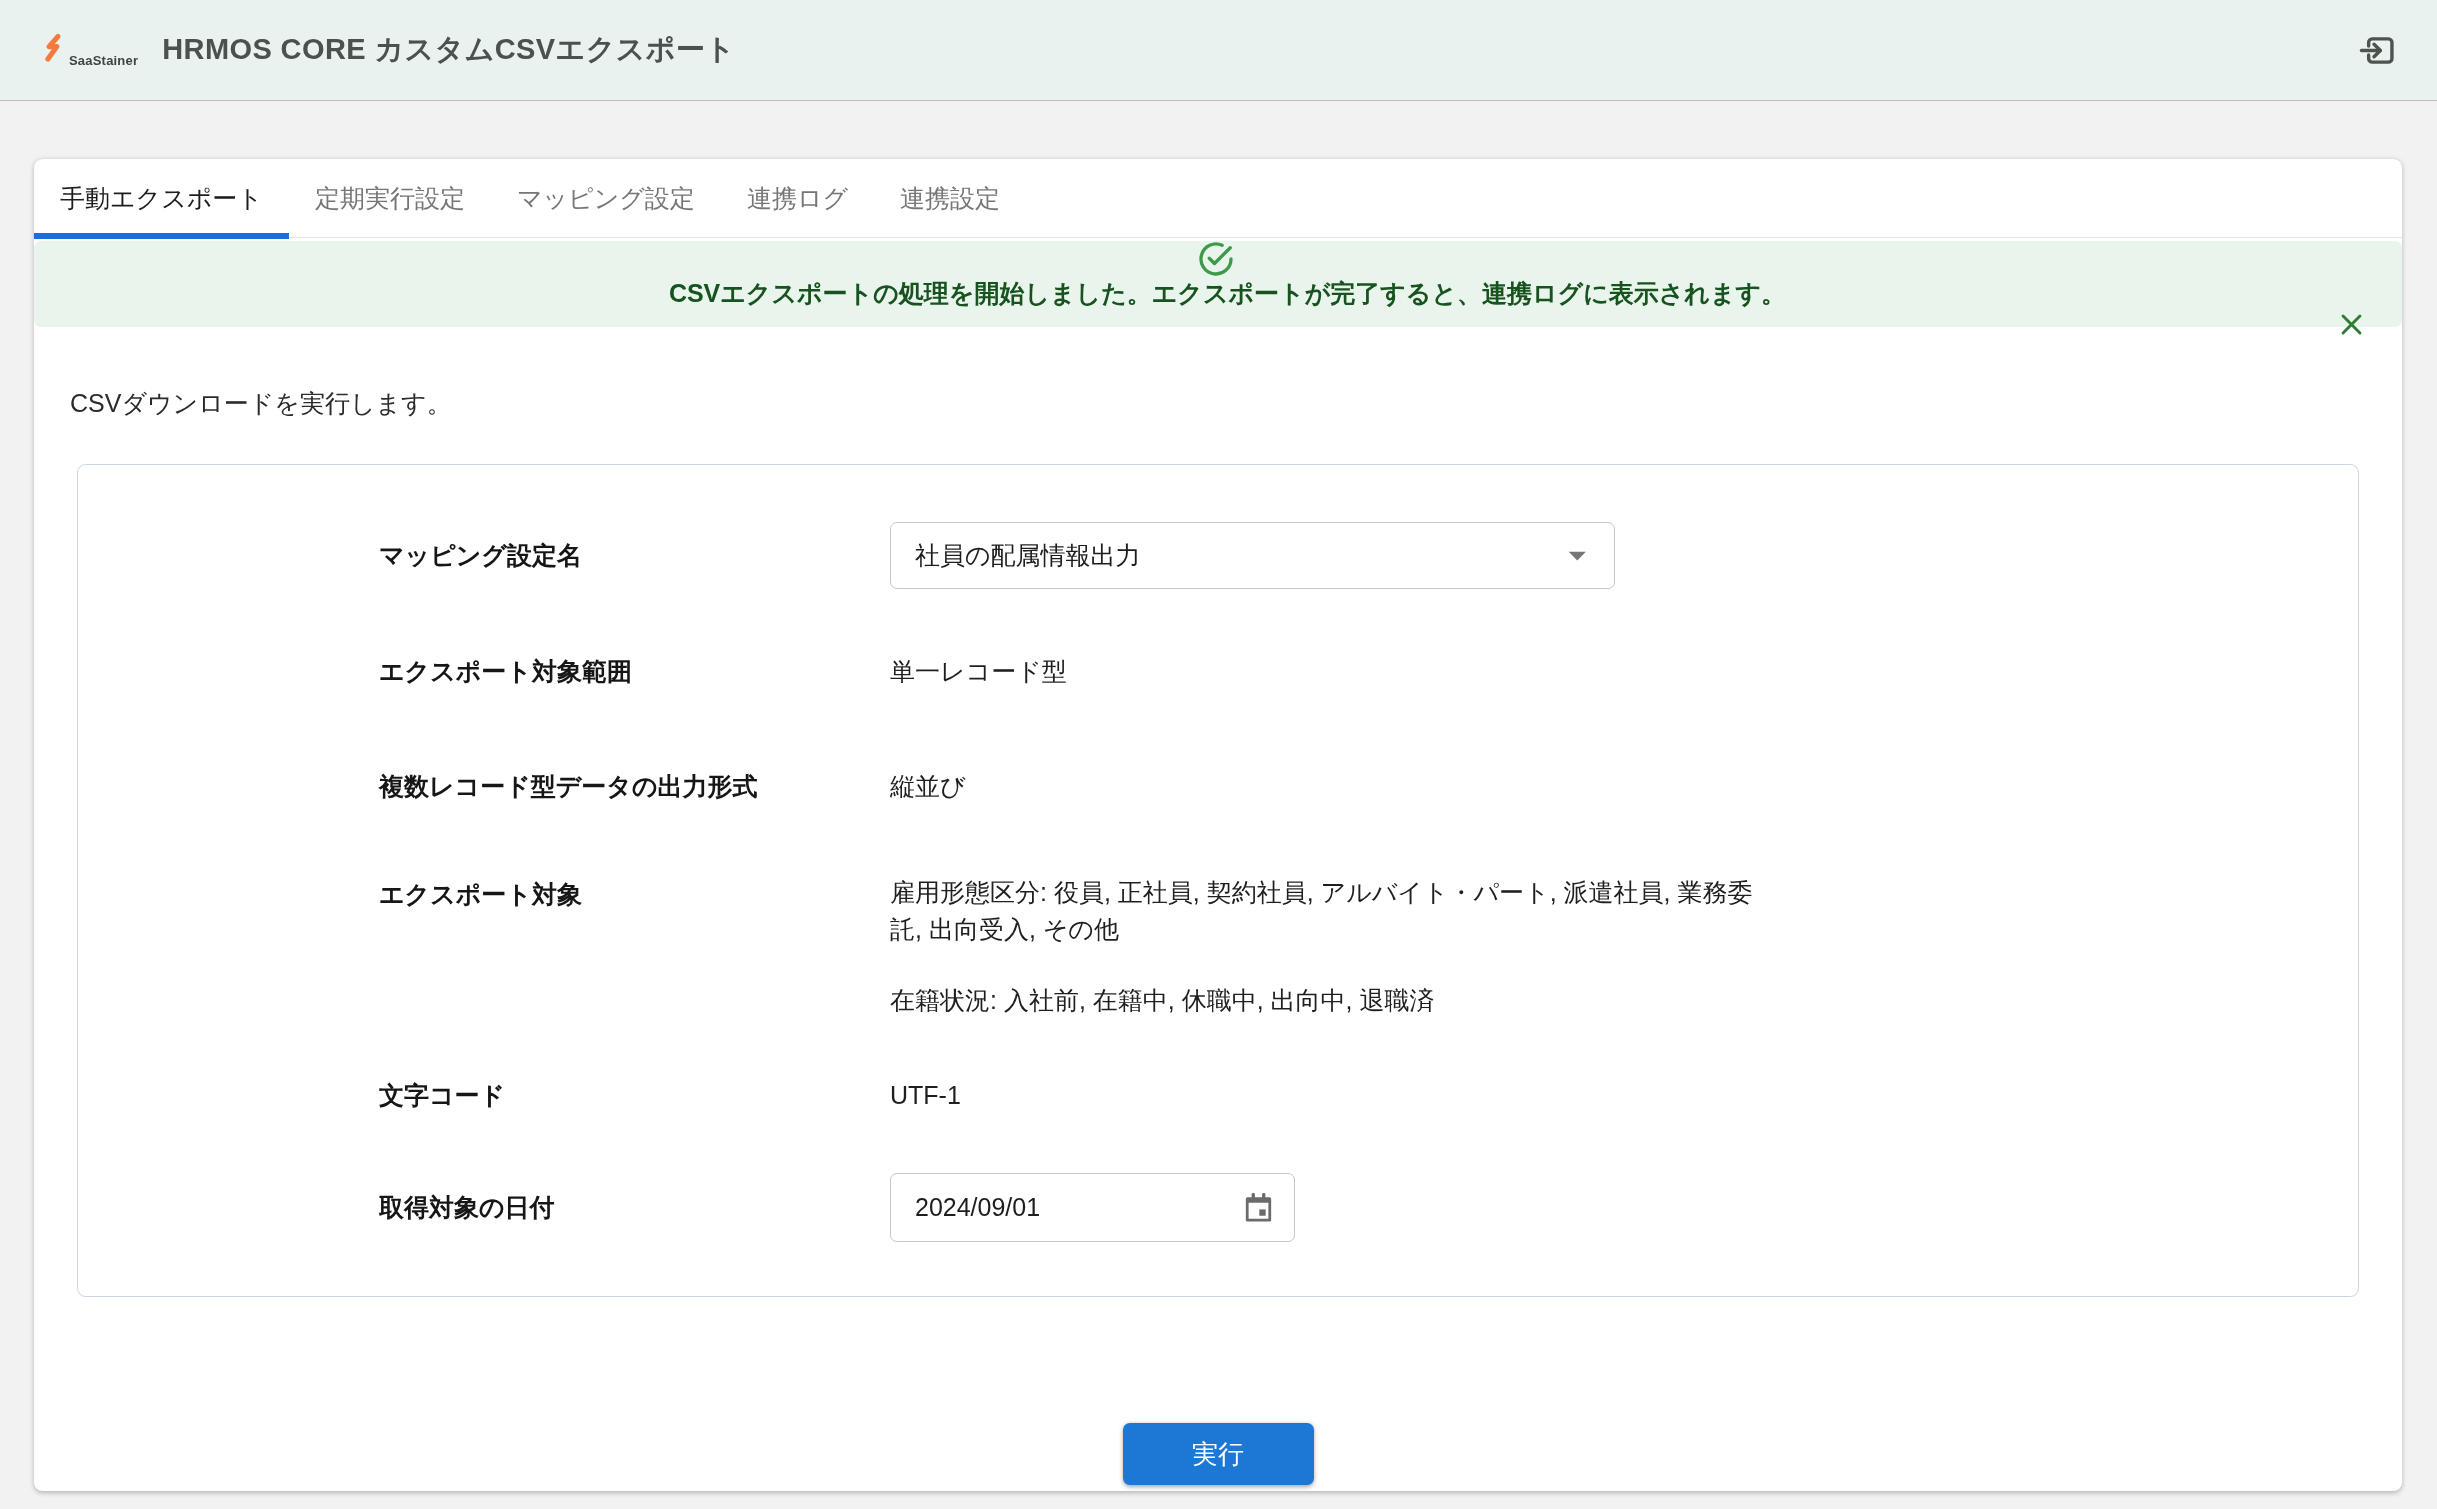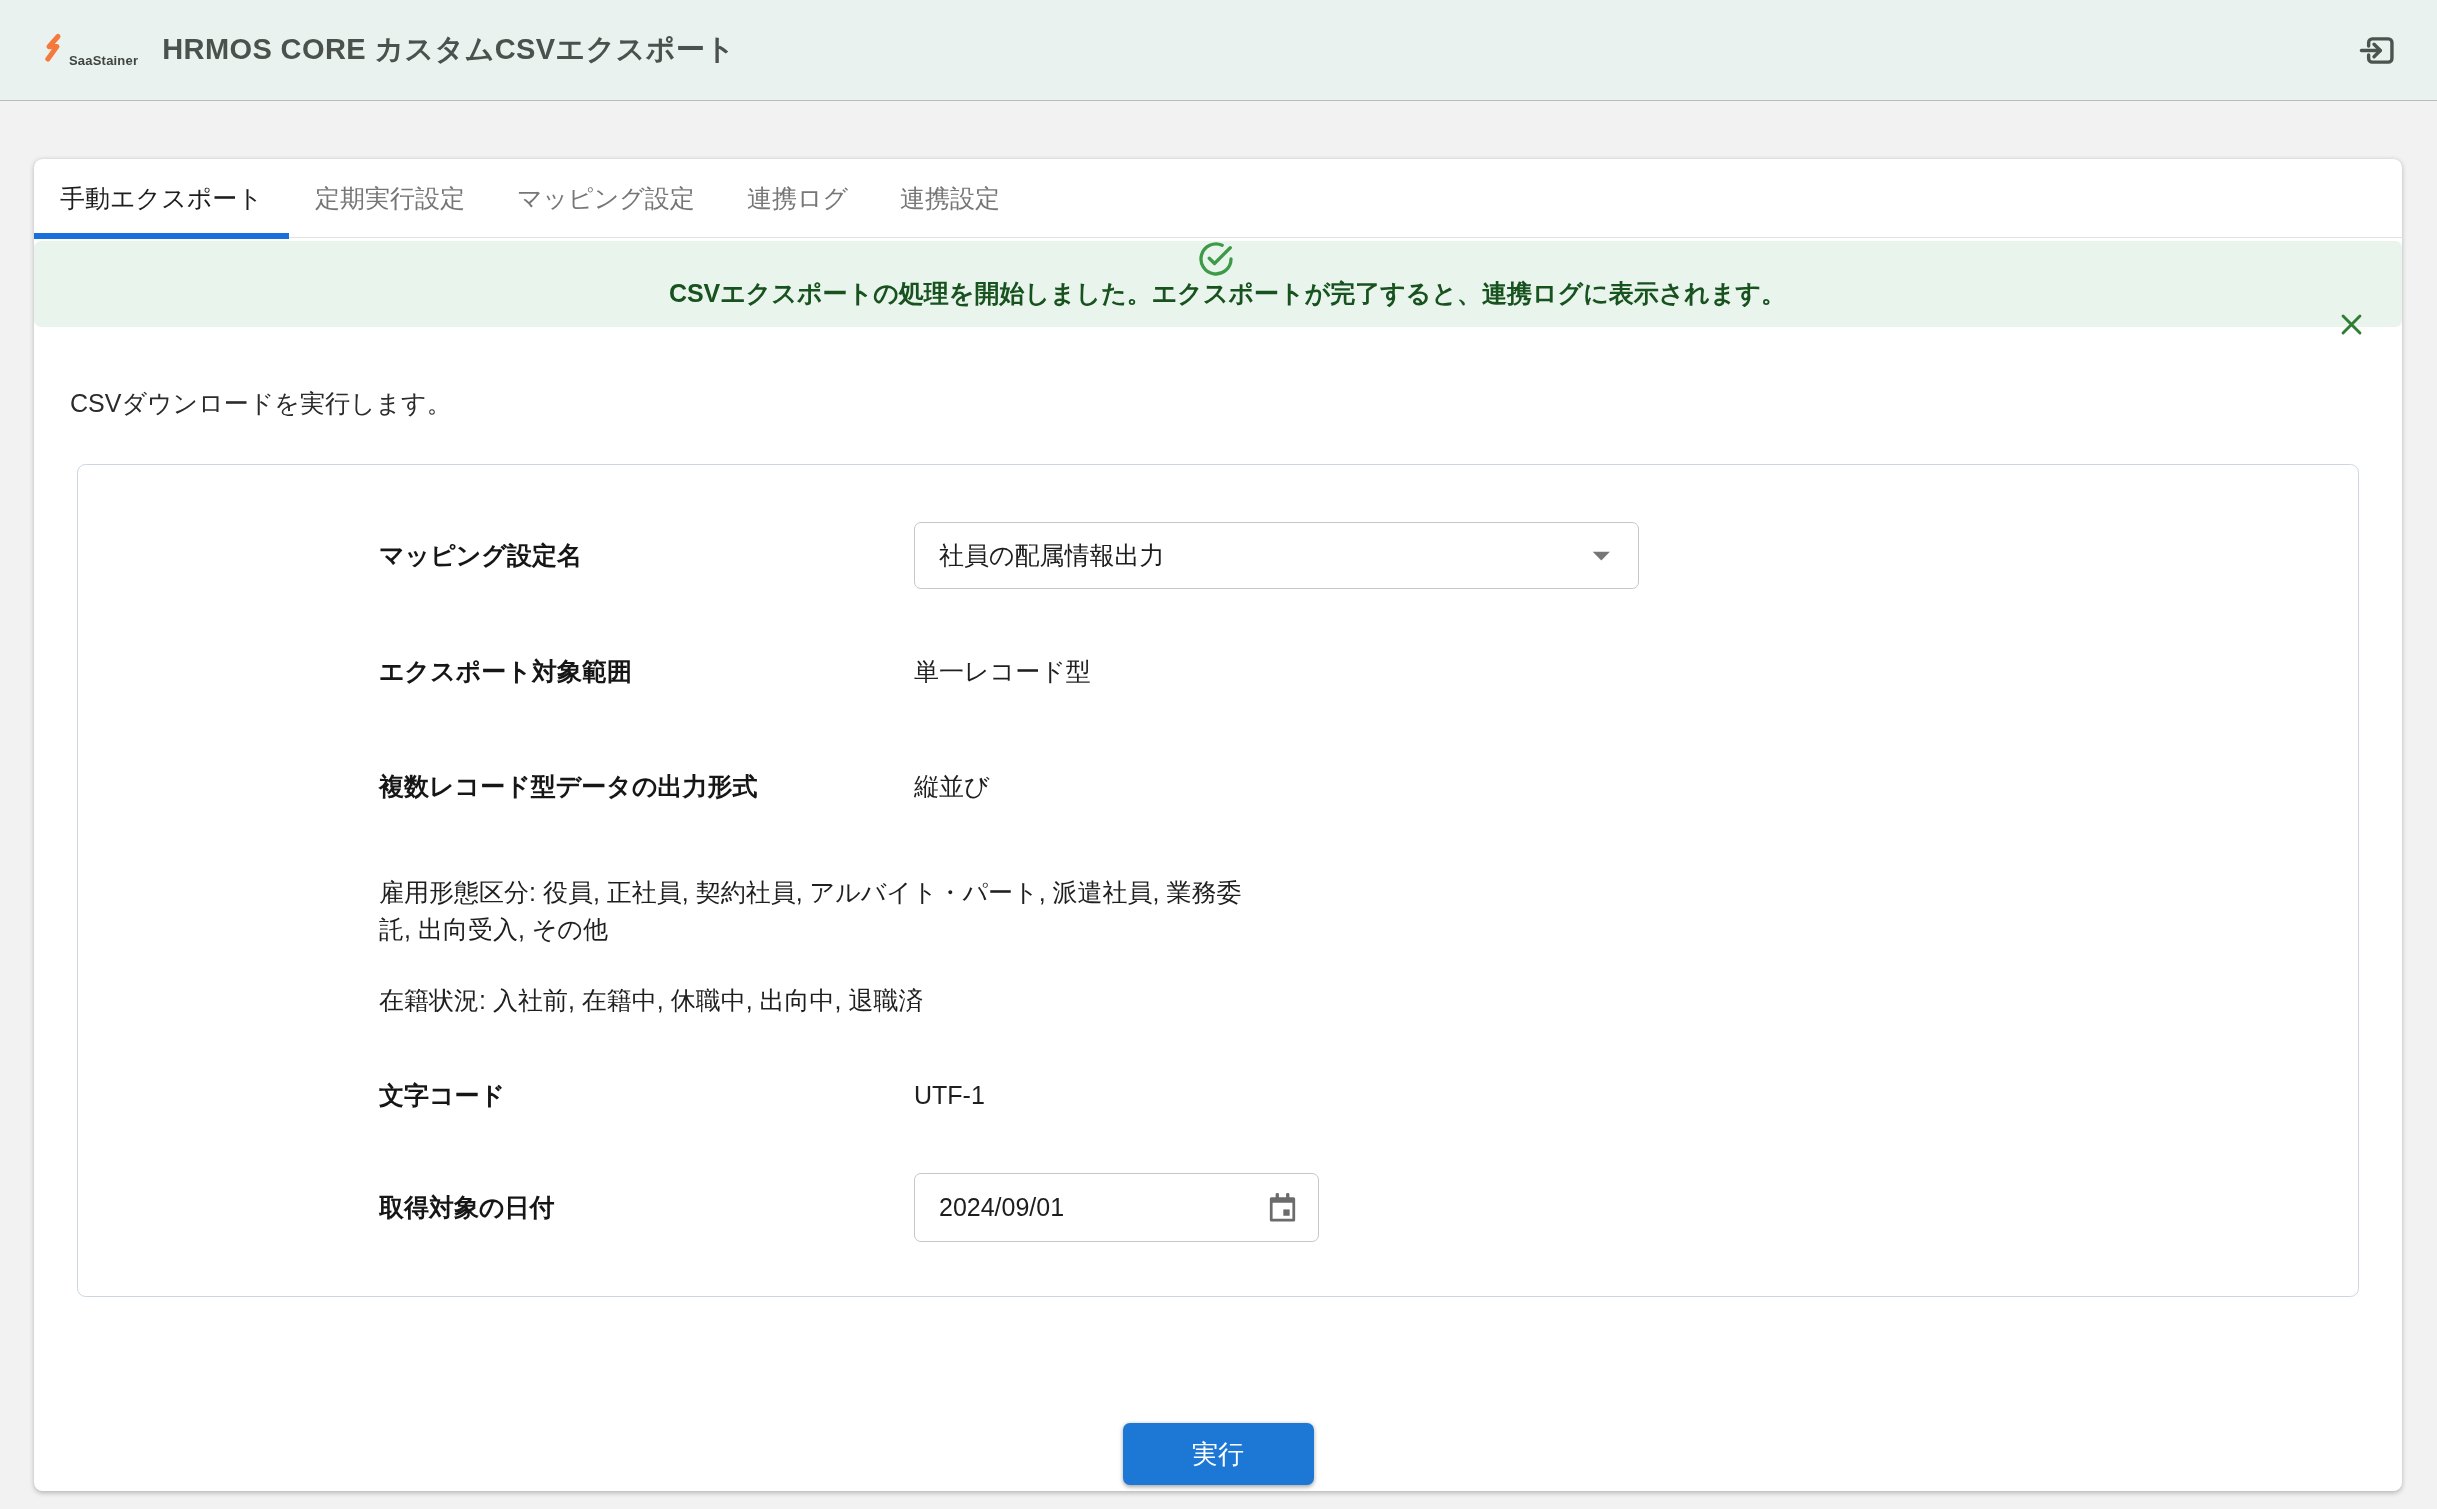--- a/index.html
+++ b/index.html
@@ -59,21 +59,21 @@
   .banner-close{margin-left:auto;background:none;border:none;padding:0;cursor:pointer;line-height:0;}
   .banner-close svg{width:29px;height:29px;}
   
   .desc{margin:60px 0 0 36px;font-size:25px;color:#2b2b2b;}
   
   .form-box{
     margin:44px 43px 0 43px;
     border:1.7px solid #cdd6de;border-radius:8.6px;
     padding:57px 69px 54px 301px;
   }
-  .row{display:flex;align-items:flex-start;gap:24px;}
+  .row{display:flex;align-items:flex-start;}
   .row.v-center{align-items:center;}
   .flabel{
     width:511px;flex:none;
     font-size:25px;font-weight:700;color:#161616;line-height:41px;
   }
   .fvalue{font-size:25px;color:#1f1f1f;line-height:41px;}
   .mb-r1{margin-bottom:62px;}
   .mb-r2{margin-bottom:74px;}
   .mb-r3{margin-bottom:67px;}
   .mb-r4{margin-bottom:56px;}
@@ -173,20 +173,21 @@
       <div class="flabel">エクスポート対象範囲</div>
       <div class="fvalue">単一レコード型</div>
     </div>
 
     <div class="row mb-r3">
       <div class="flabel">複数レコード型データの出力形式</div>
       <div class="fvalue">縦並び</div>
     </div>
 
     <div class="row mb-r4">
+      <div class="flabel">エクスポート対象</div>
       <div class="fvalue">
         <p class="para">雇用形態区分: 役員, 正社員, 契約社員, アルバイト・パート, 派遣社員, 業務委託, 出向受入, その他</p>
         <p class="para">在籍状況: 入社前, 在籍中, 休職中, 出向中, 退職済</p>
       </div>
     </div>
 
     <div class="row mb-r5">
       <div class="flabel">文字コード</div>
       <div class="fvalue">UTF-1</div>
     </div>

